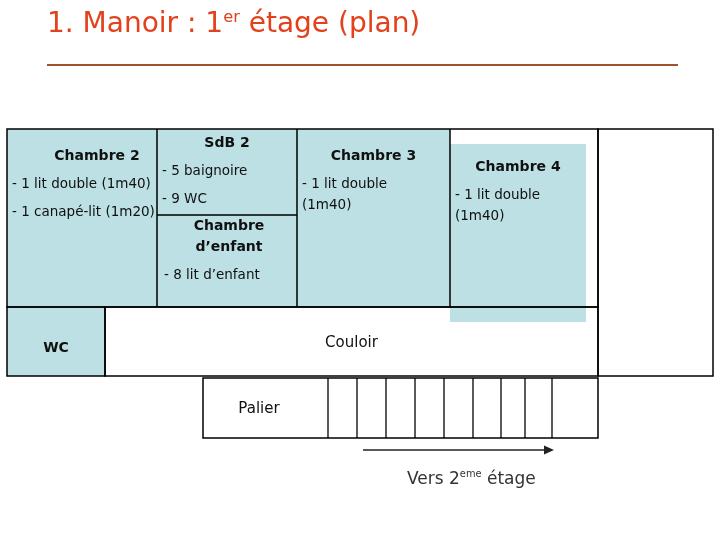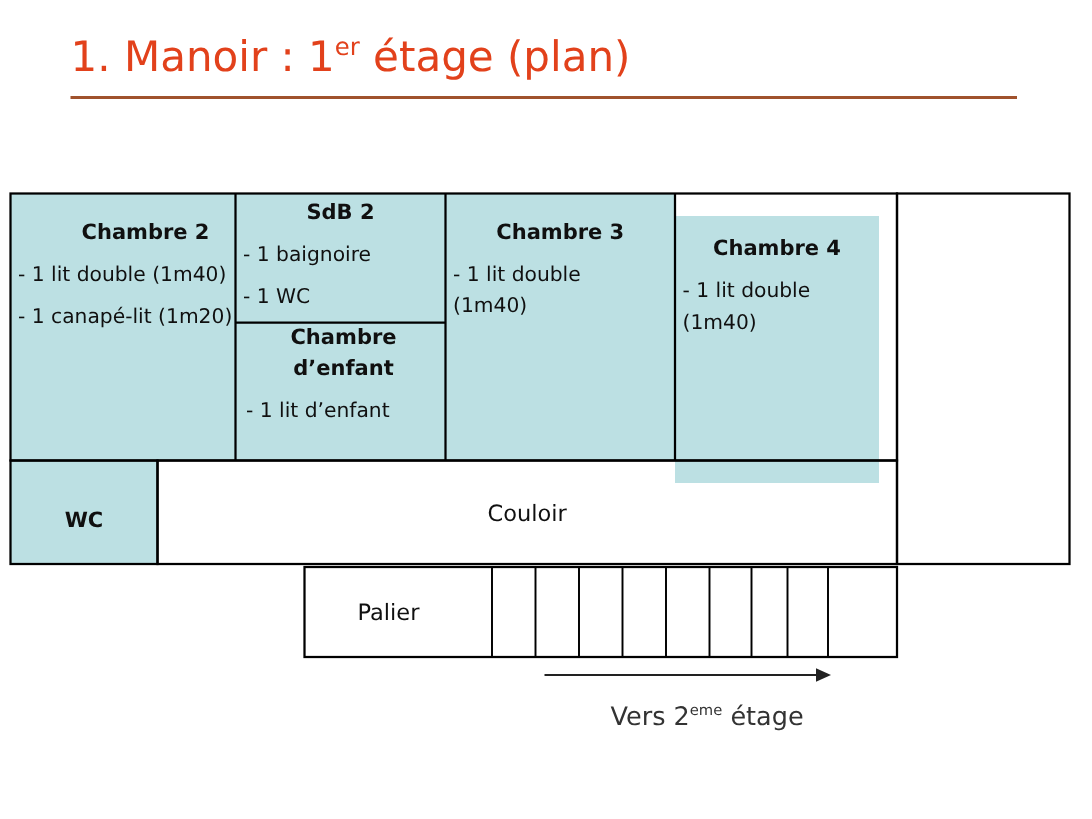--- a/index.html
+++ b/index.html
@@ -2,21 +2,21 @@
 <html style="--accent: #E2411B; --underline: #A0522D; --room-fill: #BCE0E3;"><head>
 <meta charset="utf-8">
 <style>
   html,body{margin:0;padding:0;background:#fff;}
   #slide{
     position:relative;width:728px;height:546px;background:#ffffff;overflow:hidden;
     font-family:"DejaVu Sans","Liberation Sans",sans-serif;
   }
   
   #title{
-    position:absolute;left:47px;top:21px;margin:0;
+    position:absolute;left:47px;top:6px;margin:0;
     font-size:28px;font-weight:normal;color:var(--accent,#E2411B);
     letter-spacing:0px;white-space:nowrap;
   }
   #title sup{font-size:58%;line-height:0;}
   #title-underline{
     position:absolute;left:47px;top:64px;width:631px;height:2px;
     background:var(--underline,#A0522D);
   }
   
   .room{
@@ -57,29 +57,29 @@
   <div id="title-underline"></div>
 
   <div class="room r-c2">
     <div class="rname">Chambre 2</div>
     <div class="ritem">- 1 lit double (1m40)</div>
     <div class="ritem">- 1 canapé-lit (1m20)</div>
   </div>
 
   <div class="room r-sdb">
     <div class="rname">SdB 2</div>
-    <div class="ritem">- 1 baignoire</div>
-    <div class="ritem">- 1 WC</div>
+    <div class="ritem">- 5 baignoire</div>
+    <div class="ritem">- 9 WC</div>
   </div>
 
   <div class="room r-enf">
     <div class="rname">
       <span class="narrow">Chambre d’enfant</span>
     </div>
-    <div class="ritem">- 1 lit d’enfant</div>
+    <div class="ritem">- 8 lit d’enfant</div>
   </div>
 
   <div class="room r-c3">
     <div class="rname">Chambre 3</div>
     <div class="ritem">- 1 lit double (1m40)</div>
   </div>
 
   <div class="room r-c4">
     <div class="rname">Chambre 4</div>
     <div class="ritem">- 1 lit double (1m40)</div>

